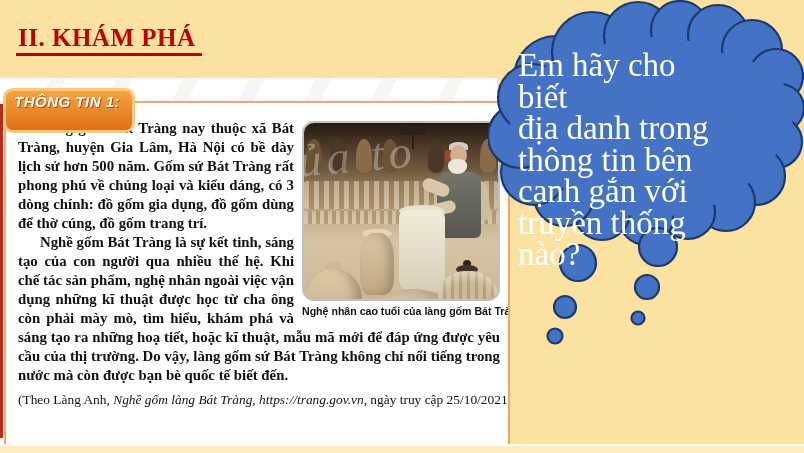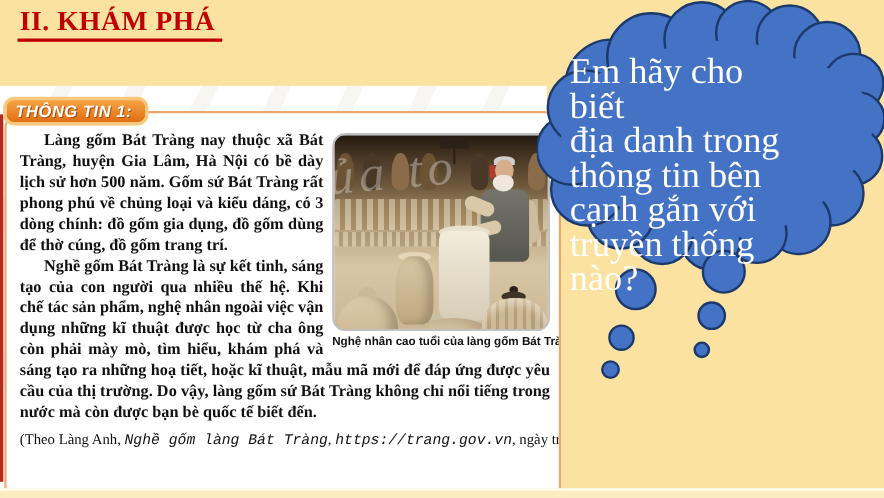--- a/index.html
+++ b/index.html
@@ -3,21 +3,21 @@
 <meta charset="utf-8">
 <style>
   html,body{margin:0;padding:0;}
   body{
     width:804px;height:453px;position:relative;overflow:hidden;
     background:#fbe2a1;
     font-family:"Liberation Serif","DejaVu Serif",serif;
   }
   
   .slide-title{
-    position:absolute;left:16px;top:6px;z-index:6;
+    position:absolute;left:16px;top:24px;z-index:6;
     font-size:25px;font-weight:bold;color:#c00000;
     border-bottom:3px solid #c00000;padding:0 6px 1px 2px;
     letter-spacing:.5px;display:inline-block;
   }
   
   .backdrop{
     position:absolute;left:0;top:78px;width:497px;height:368px;z-index:1;
     background:#ffffff;
   }
   .backdrop::after{
@@ -37,32 +37,32 @@
     position:absolute;left:4px;top:101px;width:482px;height:334px;z-index:3;
     background:#ffffff;border:2px solid #eca96b;border-radius:16px;
     padding:16px 8px 4px 12px;overflow:hidden;
   }
   .badge{
     position:absolute;left:3px;top:88px;z-index:7;
     font-family:"Liberation Sans","DejaVu Sans",sans-serif;
     font-size:15px;font-weight:bold;font-style:italic;color:#ffffff;
     background:linear-gradient(180deg,#f6a344,#e06f12);
     border:3px solid #f9c87f;border-radius:10px;
-    padding:2px 12px 1px 8px;
+    padding:2px 12px 20px 8px;
     text-shadow:1px 1px 0 #a84e08;
     letter-spacing:.5px;
   }
   .para{
     margin:0;font-size:14.8px;line-height:19px;text-align:justify;
     text-indent:22px;color:#111;font-weight:bold;
   }
   .citation{
     margin-top:7px;text-align:center;font-size:13.4px;color:#111;white-space:nowrap;
   }
-  .citation .it{font-style:italic;font-family:Liberation Mono, monospace;}
+  .citation .it{font-style:italic;}
   
   .photo-block{float:right;width:198px;margin:2px 0 2px 8px;}
   .photo{
     position:relative;width:194px;height:176px;overflow:hidden;
     border:2px solid #c0c0c0;border-radius:12px;
     background:linear-gradient(180deg,#241a10 0%,#4a3826 12%,#6d583c 26%,#9c8663 40%,#c2ad8a 52%,#d8c5a4 68%,#cbb796 100%);
   }
   .photo div{position:absolute;}
   .bottle{width:16px;height:34px;top:16px;border-radius:50% 50% 8px 8px;background:#6b5334;}
   .pot-rows{left:0;top:58px;width:194px;height:28px;opacity:.55;border-radius:3px;

